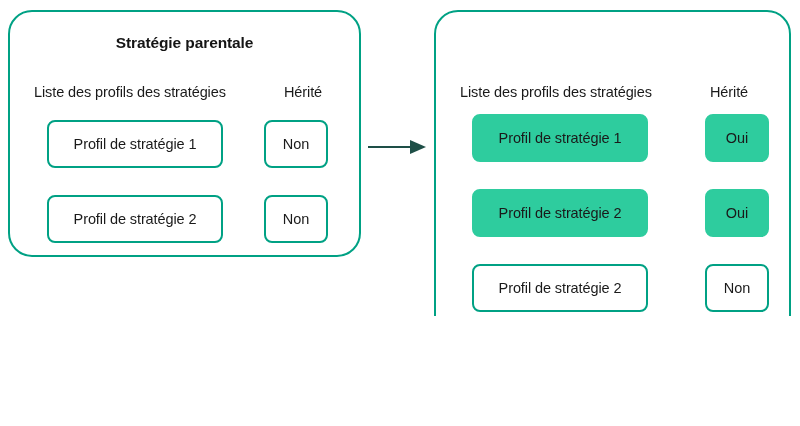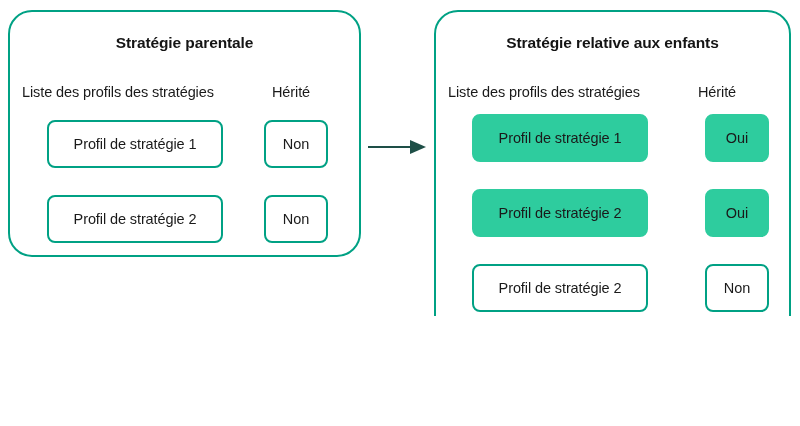--- a/index.html
+++ b/index.html
@@ -52,21 +52,21 @@
     font-size: 15.5px;
     font-weight: bold;
     color: #141414;
     letter-spacing: -0.1px;
   }
 
   
   .col-headers {
     position: absolute;
     top: 72px;
-    left: 0;
+    left: 12px;
     right: 0;
     height: 22px;
   }
   .col-header {
     position: absolute;
     font-size: 14.5px;
     color: #1a1a1a;
     white-space: nowrap;
     letter-spacing: -0.1px;
   }
@@ -147,21 +147,20 @@
       <div class="box outlined box-inherit">Non</div>
     </div>
   </div>
 
   <svg id="arrow" viewBox="0 0 60 30">
     <line x1="0" y1="15" x2="46" y2="15" stroke="#1e4f47" stroke-width="2.2"></line>
     <polygon points="42,8 58,15 42,22" fill="#1e4f47"></polygon>
   </svg>
 
   <div class="panel" id="panel-child">
-    <div class="panel-title">Stratégie relative aux enfants</div>
 
     <div class="col-headers">
       <div class="col-header col-header-profiles">Liste des profils des stratégies</div>
       <div class="col-header col-header-inherited">Hérité</div>
     </div>
 
     <div class="row" style="top:102px;">
       <div class="box filled box-profile">Profil de stratégie 1</div>
       <div class="box filled box-inherit">Oui</div>
     </div>

